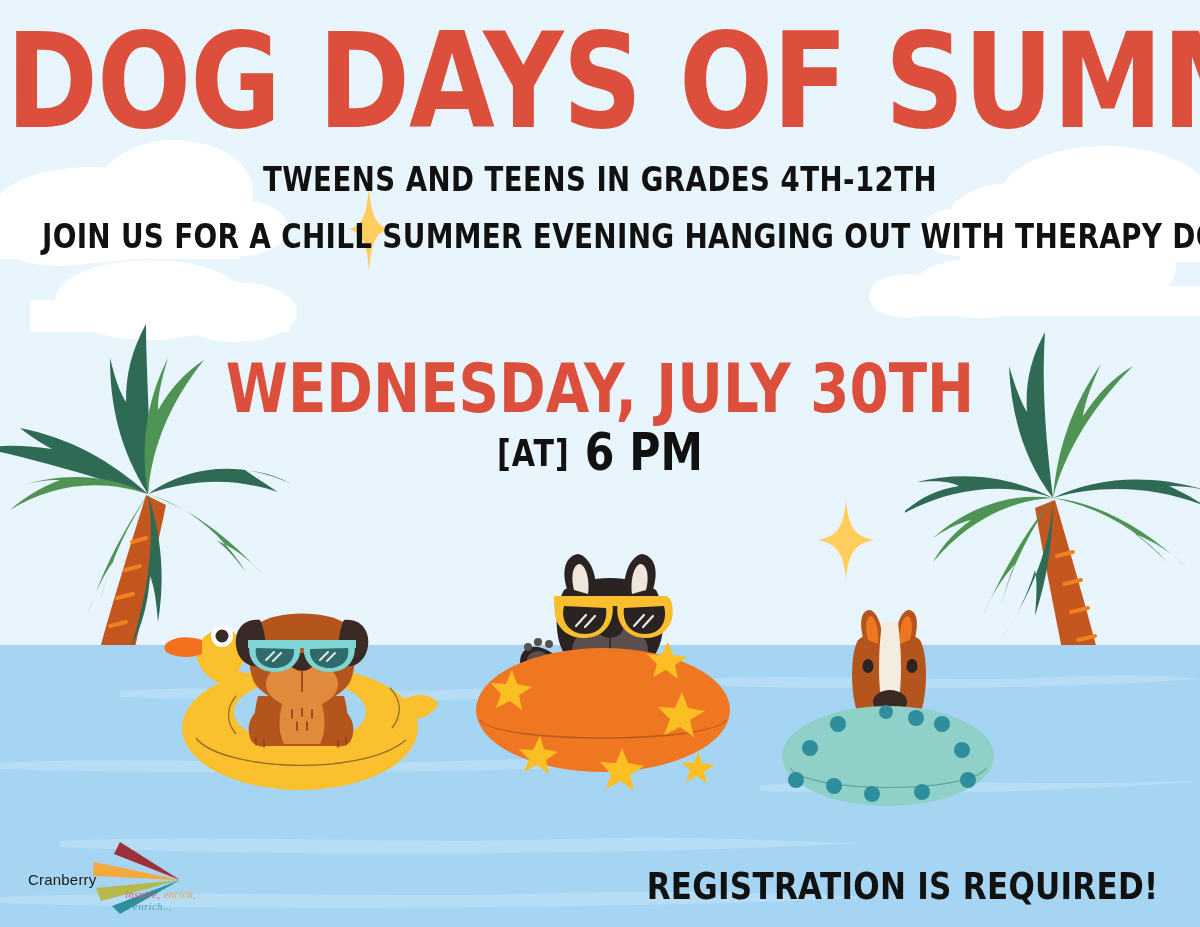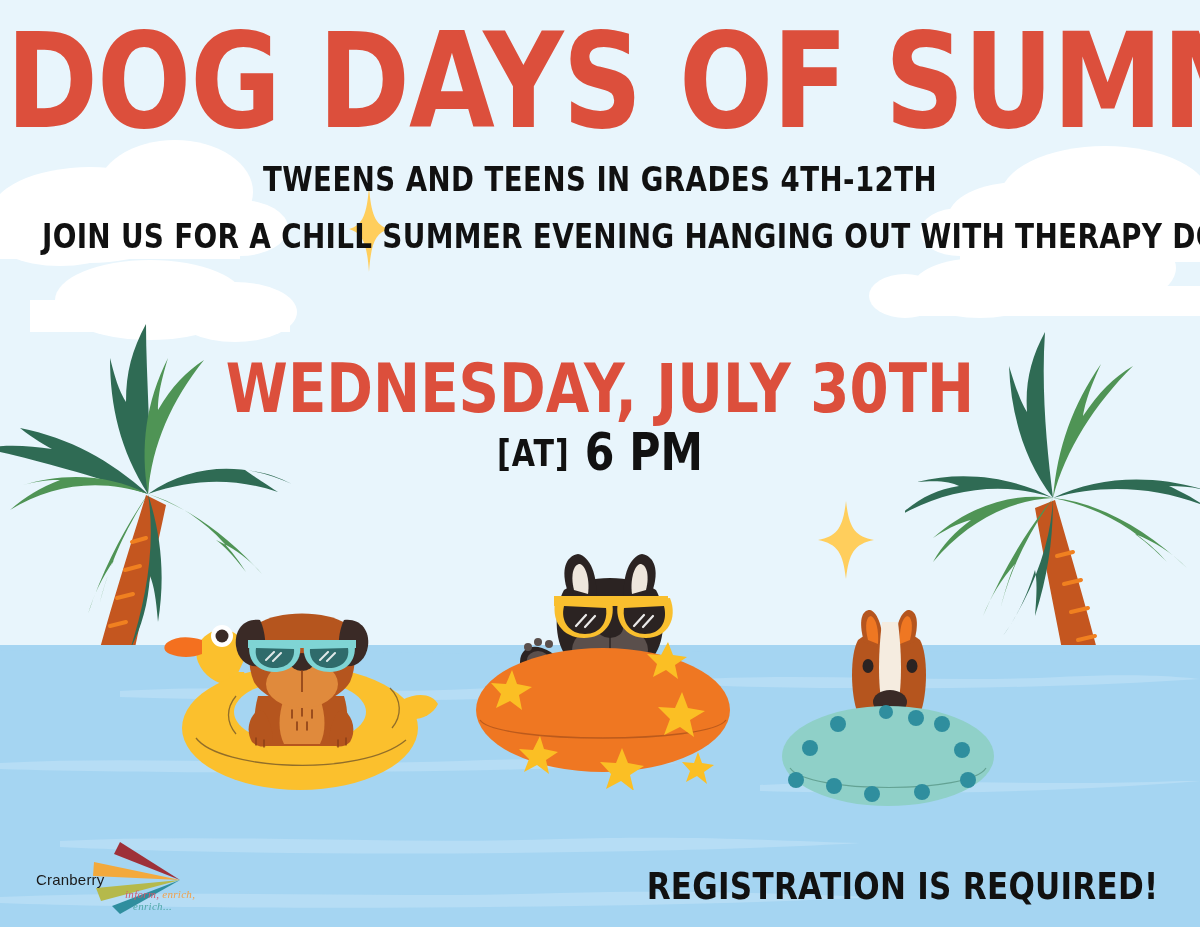--- a/index.html
+++ b/index.html
@@ -104,21 +104,21 @@
     color:#111111;
     transform: scaleY(1.12) scaleX(0.94);
     transform-origin: top right;
     white-space:nowrap;
     z-index:40;
   }
 
   
   #logo { position:absolute; left:24px; top:838px; width:215px; height:76px; z-index:45; }
   #logo .word-cranberry {
-    position:absolute; left:12px; top:33px;
+    position:absolute; left:4px; top:33px;
     font-family:"Liberation Sans", sans-serif;
     font-size:15px; color:#1a1a1a; letter-spacing:.2px;
   }
   #logo .word-public {
     position:absolute; left:100px; top:29px;
     font-family:"Liberation Sans", sans-serif;
     font-size:19px; color:#1a1a1a; letter-spacing:.1px;
   }
   #logo .tagline {
     position:absolute; left:101px; top:50px;
@@ -448,19 +448,19 @@
 
   <div id="logo">
     <svg style="position:absolute;left:56px;top:0;width:105px;height:76px;" viewBox="0 0 105 76">
       <path d="M100 42 L40 4 L34 16 Z" fill="#9e3039"></path>
       <path d="M100 42 L14 24 L13 38 Z" fill="#f3a93c"></path>
       <path d="M100 42 L16 50 L21 63 Z" fill="#b5b94b"></path>
       <path d="M100 42 L32 68 L40 76 Z" fill="#2f8e9e"></path>
     </svg>
     <div class="word-cranberry">Cranberry</div>
     <div class="tagline">
-      <span class="t1">inform,</span>
+      <span class="t1">inspire,</span>
       <span class="t2">enrich,</span>
       <span class="t3">enrich...</span>
     </div>
   </div>
 
 </div>
 
 </body></html>

